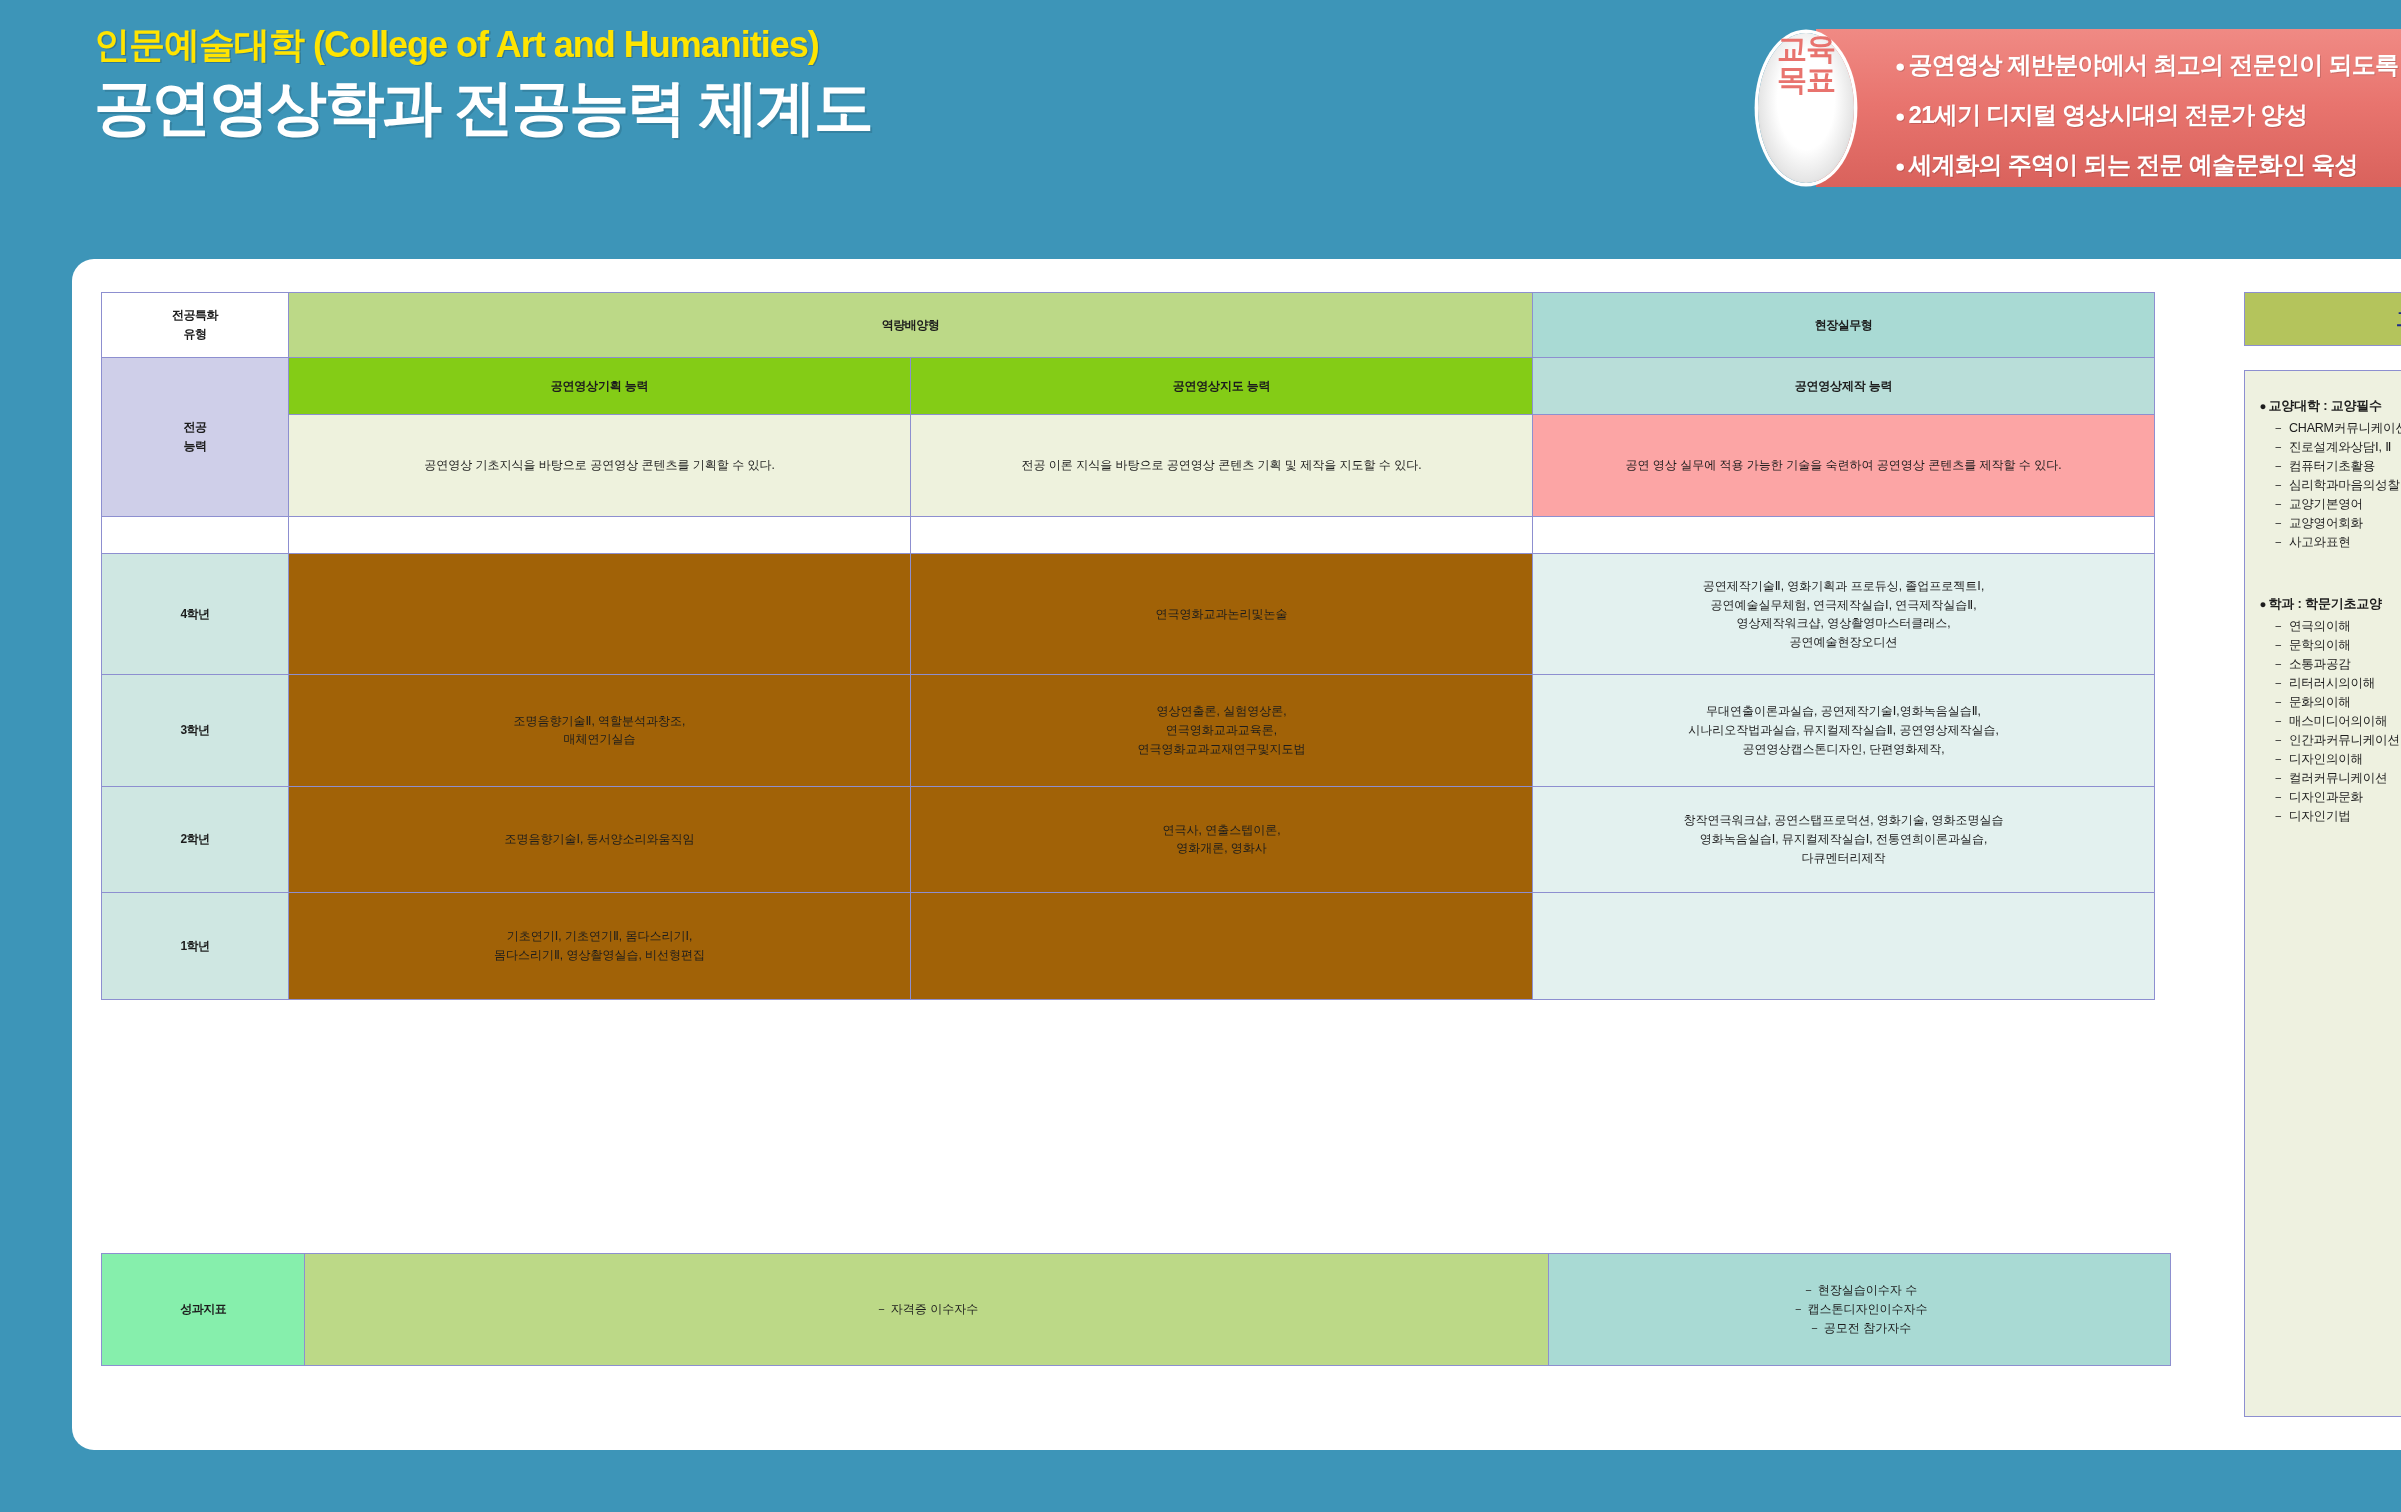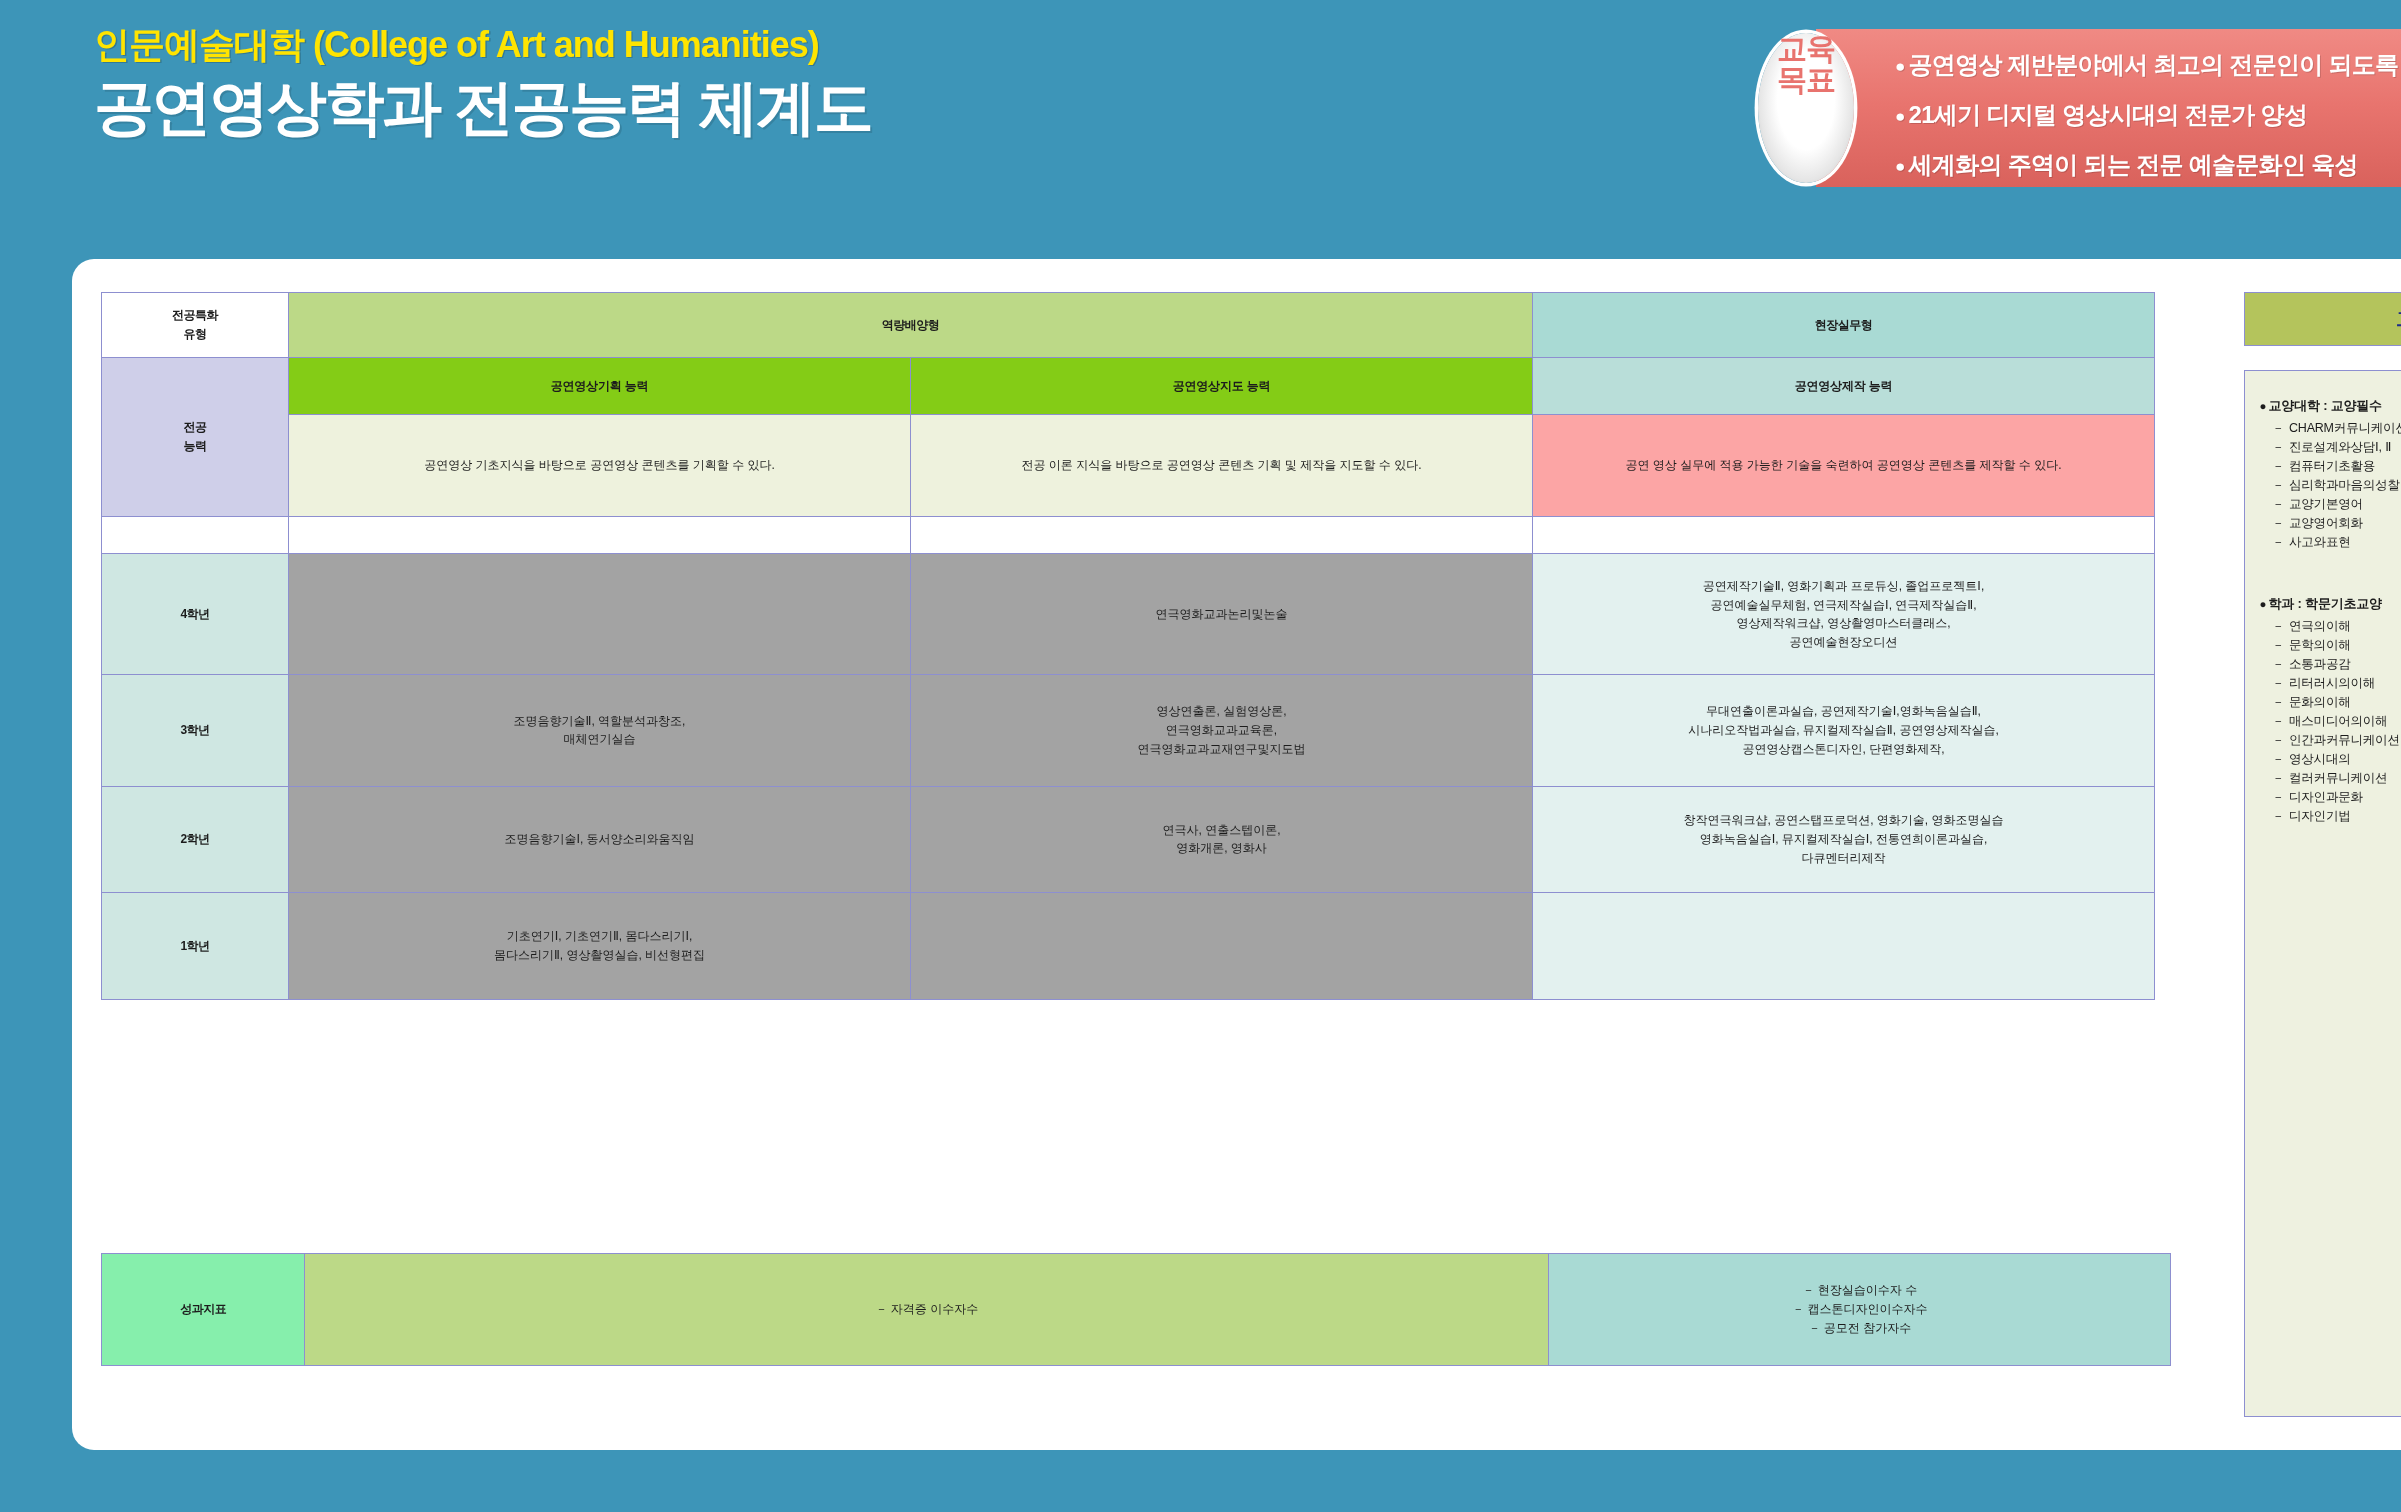--- a/index.html
+++ b/index.html
@@ -85,21 +85,21 @@
   }
   .sub-green{background:#84cc16;font-weight:bold;font-size:14.4px;height:47px;letter-spacing:-0.2px;}
   .sub-teal{background:#b9ded9;font-weight:bold;font-size:14.4px;height:47px;letter-spacing:-0.2px;}
   .cap-label{background:#cfcfe9;color:#1b2a8c;font-weight:bold;font-size:15px;letter-spacing:-0.5px;}
   .desc-green{background:#eef2dd;text-align:left;height:91px;vertical-align:middle;font-size:12px;}
   .desc-teal{background:#fca5a5;text-align:left;height:91px;vertical-align:middle;font-size:12px;}
 
   .spacer-row td{border:none;height:27px;background:transparent;padding:0;}
 
   .yr-label{background:#cfe7e2;color:#1c1c1c;font-weight:bold;font-size:14.4px;letter-spacing:-0.5px;}
-  .cell-green{background:#a3a3a3;margin-left:40px;}
+  .cell-green{background:#a16207;margin-left:40px;}
   .cell-teal{background:#e3f1ef;}
   .r4 td{height:110px;}
   .r3 td{height:101px;}
   .r2 td{height:96px;}
   .r1 td{height:96px;}
 
   
   #kpi{position:absolute;left:101px;top:1253px;width:2123px;}
   .kpi-label{background:#86efac;color:#1c1c1c;font-weight:bold;font-size:15px;letter-spacing:-0.5px;width:187px;}
   .kpi-green{background:#bcd987;text-align:left;font-size:12.5px;line-height:1.85;height:101px;vertical-align:middle;}
@@ -303,21 +303,21 @@
 
       <div class="rp-group">
         <div class="rp-group-title"><span class="bullet">●</span><span>학과 : 학문기초교양</span></div>
         <div class="rp-item"><span class="dash">－</span><span>연극의이해</span></div>
         <div class="rp-item"><span class="dash">－</span><span>문학의이해</span></div>
         <div class="rp-item"><span class="dash">－</span><span>소통과공감</span></div>
         <div class="rp-item"><span class="dash">－</span><span>리터러시의이해</span></div>
         <div class="rp-item"><span class="dash">－</span><span>문화의이해</span></div>
         <div class="rp-item"><span class="dash">－</span><span>매스미디어의이해</span></div>
         <div class="rp-item"><span class="dash">－</span><span>인간과커뮤니케이션</span></div>
-        <div class="rp-item"><span class="dash">－</span><span>영상시대의</span></div>
+        <div class="rp-item"><span class="dash">－</span><span>디자인의이해</span></div>
         <div class="rp-item"><span class="dash">－</span><span>컬러커뮤니케이션</span></div>
         <div class="rp-item"><span class="dash">－</span><span>디자인과문화</span></div>
         <div class="rp-item"><span class="dash">－</span><span>디자인기법</span></div>
       </div>
 
     </div>
   </div>
 
 </div>
 

